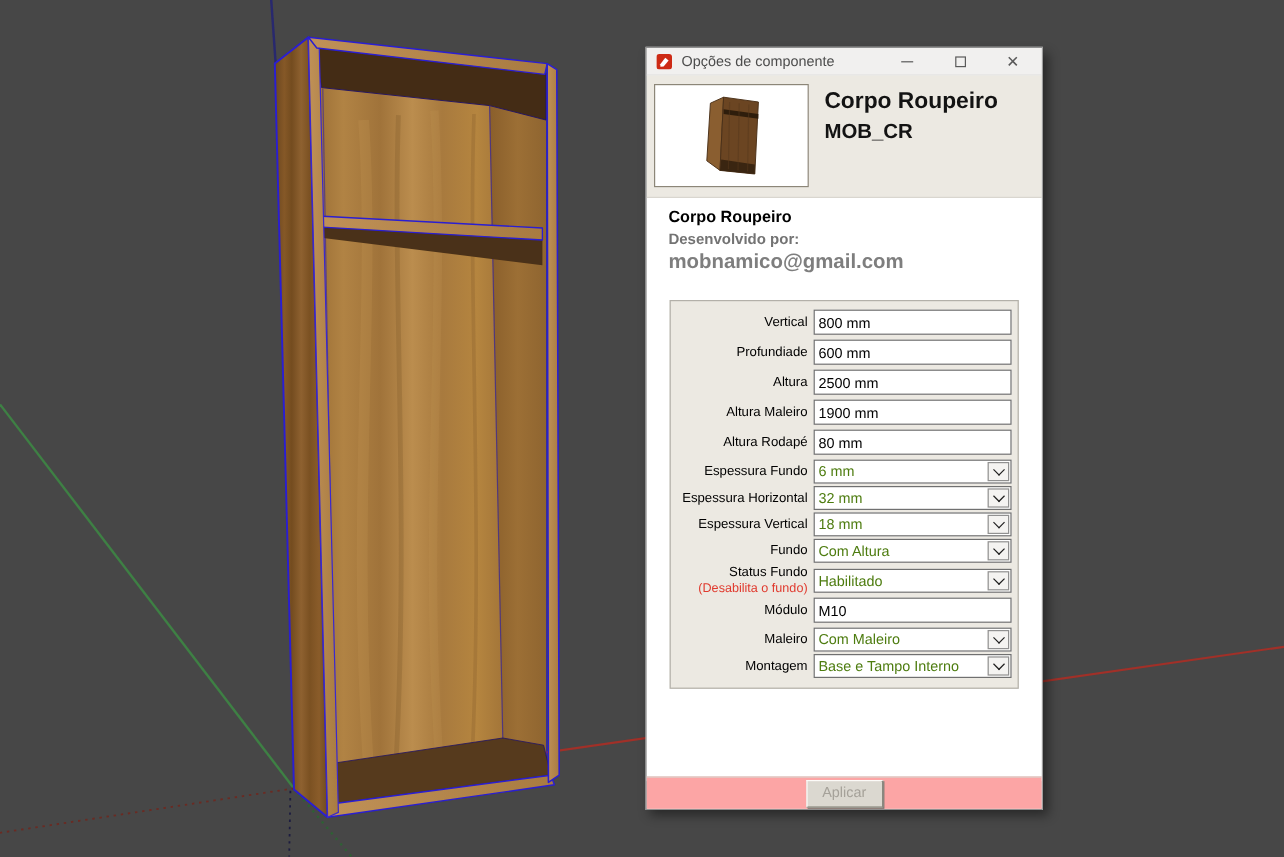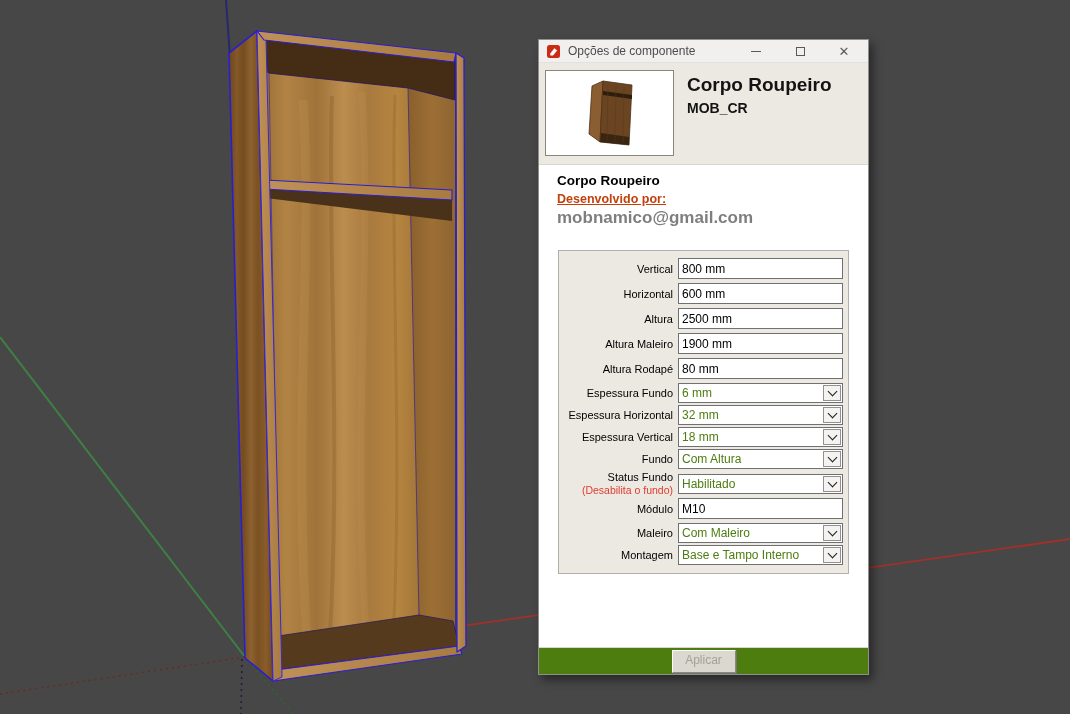--- a/index.html
+++ b/index.html
@@ -30,25 +30,25 @@
   .min-glyph{width:10px;height:1px;background:#5a5a5a;display:block;}
   .max-glyph{width:9px;height:9px;border:1px solid #5a5a5a;display:block;box-sizing:border-box;}
   .close-glyph{font-size:13px;color:#5a5a5a;line-height:13px;}
 
   .dheader{height:101px;background:#ece9e2;border-bottom:1px solid #d9d6cf;position:relative;}
   .thumb{
     position:absolute;left:6px;top:7px;width:129px;height:86px;
     background:#ffffff;border:1px solid #8c8678;box-sizing:border-box;
   }
   .htitle{position:absolute;left:148px;top:11px;font-size:19px;font-weight:bold;color:#131313;white-space:nowrap;}
-  .hcode{position:absolute;left:148px;top:37px;font-size:14px;font-weight:bold;color:#131313;}
+  .hcode{position:absolute;left:148px;top:37px;font-size:17px;font-weight:bold;color:#131313;}
 
   .content{position:relative;height:486px;background:#ffffff;}
   .cname{position:absolute;left:18px;top:8px;font-size:13.5px;font-weight:bold;color:#000;}
-  .cdev{position:absolute;left:18px;top:27px;font-size:12.5px;font-weight:bold;color:#c2410c;text-decoration:underline;}
+  .cdev{position:absolute;left:18px;top:27px;font-size:12.5px;font-weight:bold;color:#737373;}
   .cemail{position:absolute;left:18px;top:43px;font-size:17px;font-weight:bold;color:#7e7e7e;}
 
   .panel{
     position:absolute;left:19px;top:85px;width:291px;
     background:#ece9e2;border:1px solid #b3b0a9;
     padding:7px 5px 8px 4px;box-sizing:border-box;
   }
   .row{display:flex;align-items:center;}
   .rt{margin-bottom:4px;}
   .rc{margin-bottom:2px;}
@@ -71,21 +71,21 @@
   .cbtn{
     flex:0 0 16px;margin:1px;border:1px solid #919191;background:#f4f3f1;
     display:flex;align-items:center;justify-content:center;
   }
   .chev{
     width:6px;height:6px;border-right:1.6px solid #1d1d1d;border-bottom:1.6px solid #1d1d1d;
     transform:rotate(45deg);margin-top:-3px;display:block;
   }
 
   .dfooter{
-    position:absolute;left:0;bottom:0;width:100%;height:27px;background:#4d7c0f;
+    position:absolute;left:0;bottom:0;width:100%;height:27px;background:#fca5a5;
     border-top:1px solid #d9d6cf;display:flex;align-items:center;justify-content:center;
     box-sizing:border-box;
   }
   .apply{
     width:62px;height:21px;background:#dbd8d0;
     border:1px solid;border-color:#fcfbf8 #8a887f #8a887f #fcfbf8;
     box-shadow:1px 1px 0 #75736c;
     color:#a5a199;font-size:12px;font-family:"Liberation Sans",sans-serif;
     text-align:center;line-height:18px;
   }
@@ -201,21 +201,21 @@
     <div class="cdev">Desenvolvido por:</div>
     <div class="cemail">mobnamico@gmail.com</div>
 
     <div class="panel">
 
       <div class="row rt">
         <span class="flabel">Vertical</span>
         <input class="fin" value="800 mm" style="">
       </div>
       <div class="row rt">
-        <span class="flabel">Horizontal</span>
+        <span class="flabel">Profundiade</span>
         <input class="fin" value="600 mm" style="">
       </div>
       <div class="row rt">
         <span class="flabel">Altura</span>
         <input class="fin" value="2500 mm" style="">
       </div>
       <div class="row rt">
         <span class="flabel">Altura Maleiro</span>
         <input class="fin" value="1900 mm" style="">
       </div>

